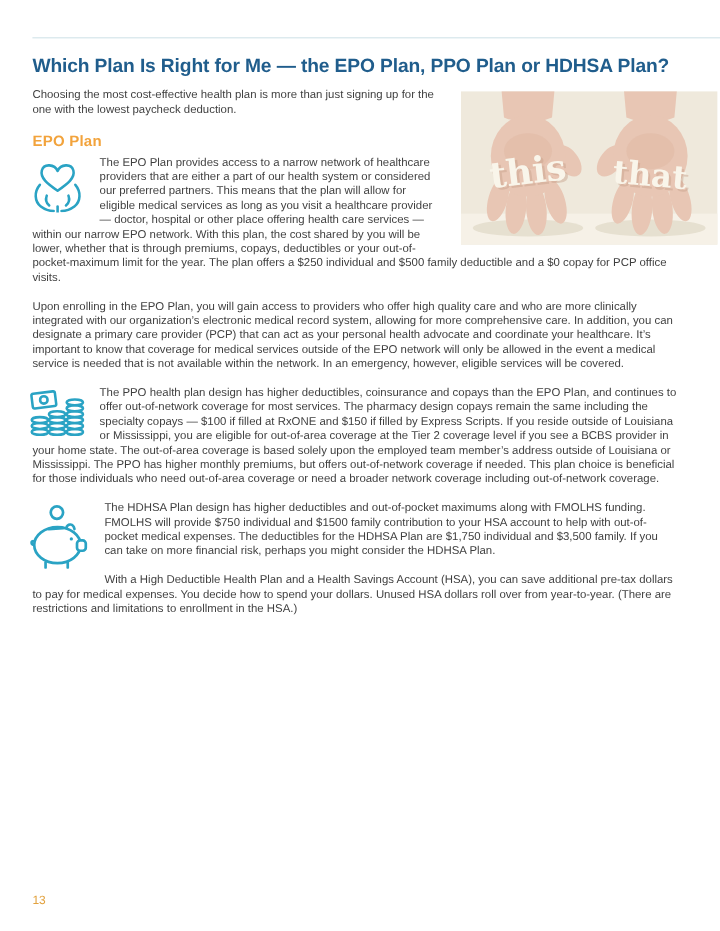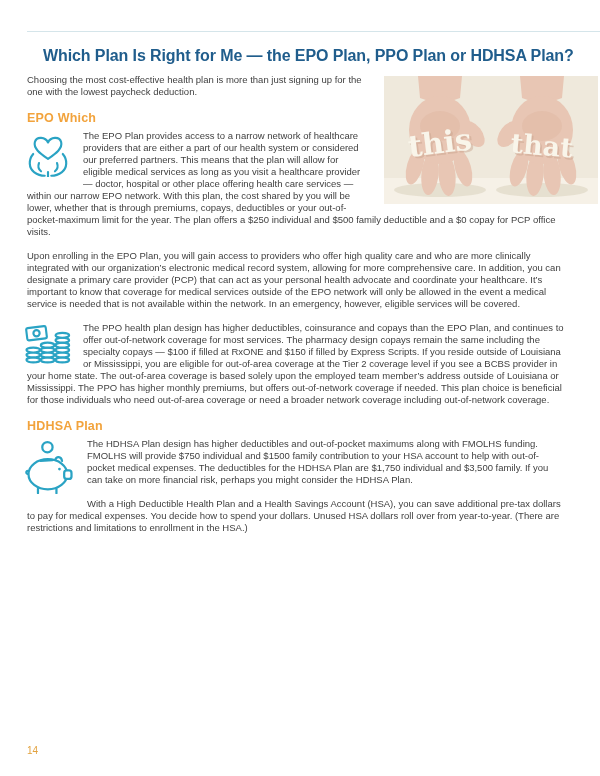--- a/index.html
+++ b/index.html
@@ -4,21 +4,21 @@
 <style>
   html,body{margin:0;padding:0;background:#ffffff;}
   .page{
     position:relative;width:600px;height:776px;background:#ffffff;overflow:hidden;
     font-family:"Liberation Sans","DejaVu Sans",sans-serif;color:#3f3f3f;
   }
   .top-rule{position:absolute;left:27px;right:0;top:31px;height:1px;background:#d5e5ea;}
   .content{padding:46px 22px 0 27px;}
   .title{
     font-size:16px;line-height:20px;font-weight:700;color:#205d8c;
-    margin:0 0 8px 16px;letter-spacing:-0.1px;
+    margin:0 0 8px 0;letter-spacing:-0.1px;
   }
   p.body{font-size:9.5px;line-height:12px;margin:0 12px 12px 0;color:#3f3f3f;}
   .sec-heading{
     font-size:12.5px;line-height:16px;font-weight:700;color:#f2a33c;
     margin:6px 0 4px 0;clear:left;letter-spacing:0.2px;
   }
   .photo-float{float:right;width:214px;height:128px;margin:2px -20px 10px 20px;}
   .photo-float svg{display:block;}
   .icon-float{float:left;margin:1px 12px 2px -2px;}
   .icon-float svg{display:block;}
@@ -73,21 +73,21 @@
           <text x="59" y="79" font-size="30" fill="#c7a28c" opacity="0.45" transform="rotate(-7 57 76)">this</text>
           <text x="57" y="77" font-size="30" fill="#f9f5ea" transform="rotate(-7 57 76)">this</text>
           <text x="159" y="81" font-size="27" fill="#c7a28c" opacity="0.45" transform="rotate(5 157 78)">that</text>
           <text x="157" y="79" font-size="27" fill="#f9f5ea" transform="rotate(5 157 78)">that</text>
         </g>
       </svg>
     </div>
 
     <p class="body">Choosing the most cost-effective health plan is more than just signing up for the one with the lowest paycheck deduction.</p>
 
-    <h2 class="sec-heading">EPO Which</h2>
+    <h2 class="sec-heading">EPO Plan</h2>
     <div class="icon-float">
       <svg width="46" height="46" viewBox="0 0 56 56">
         <g class="ico" stroke-width="2.8">
           <path d="M28 14 C25 7 14 6 12 13.5 C10 21 18 27 28 34 C38 27 46 21 44 13.5 C42 6 31 7 28 14 Z"></path>
           <path d="M10 28 C4 35 4.5 45 11 50 C15 53 19.5 54.5 24 54.5"></path>
           <path d="M46 28 C52 35 51.5 45 45 50 C41 53 36.5 54.5 32 54.5"></path>
           <path d="M17 39 C15.5 43 16.5 46.5 19.5 49"></path>
           <path d="M39 39 C40.5 43 39.5 46.5 36.5 49"></path>
           <path d="M28 50 L28 56"></path>
         </g>
@@ -112,21 +112,20 @@
           <ellipse cx="27.5" cy="33" rx="8.3" ry="3"></ellipse>
           <ellipse cx="27.5" cy="27" rx="8.3" ry="3"></ellipse>
           <ellipse cx="10" cy="45" rx="8.3" ry="3"></ellipse>
           <ellipse cx="10" cy="39" rx="8.3" ry="3"></ellipse>
           <ellipse cx="10" cy="33" rx="8.3" ry="3"></ellipse>
         </g>
       </svg>
     </div>
     <p class="body">The PPO health plan design has higher deductibles, coinsurance and copays than the EPO Plan, and continues to offer out-of-network coverage for most services. The pharmacy design copays remain the same including the specialty copays — $100 if filled at RxONE and $150 if filled by Express Scripts. If you reside outside of Louisiana or Mississippi, you are eligible for out-of-area coverage at the Tier 2 coverage level if you see a BCBS provider in your home state. The out-of-area coverage is based solely upon the employed team member’s address outside of Louisiana or Mississippi. The PPO has higher monthly premiums, but offers out-of-network coverage if needed. This plan choice is beneficial for those individuals who need out-of-area coverage or need a broader network coverage including out-of-network coverage.</p>
 
-    <h2 class="sec-heading">HDHSA Plan</h2>
     <div class="icon-float tall">
       <svg width="50" height="55" viewBox="0 0 58 64">
         <g class="ico">
           <circle cx="26" cy="9.5" r="6"></circle>
           <path d="M15 58 L15 63"></path>
           <path d="M36.5 58 L36.5 63"></path>
           <path d="M4 37.5 C0.5 36 0.5 41.5 4.5 40.5"></path>
         </g>
         <g class="ico-fill">
           <ellipse cx="26.5" cy="41" rx="22.5" ry="17.5"></ellipse>
@@ -137,15 +136,15 @@
           <path d="M35 24.5 C36.5 19.5 42 20 43 25.5"></path>
         </g>
         <circle cx="40" cy="35" r="1.6" fill="#2aa3c4"></circle>
       </svg>
     </div>
     <p class="body">The HDHSA Plan design has higher deductibles and out-of-pocket maximums along with FMOLHS funding. FMOLHS will provide $750 individual and $1500 family contribution to your HSA account to help with out-of-pocket medical expenses. The deductibles for the HDHSA Plan are $1,750 individual and $3,500 family. If you can take on more financial risk, perhaps you might consider the HDHSA Plan.</p>
     <p class="body">With a High Deductible Health Plan and a Health Savings Account (HSA), you can save additional pre-tax dollars to pay for medical expenses. You decide how to spend your dollars. Unused HSA dollars roll over from year-to-year. (There are restrictions and limitations to enrollment in the HSA.)</p>
 
   </div>
 
-  <div class="page-number">14</div>
+  <div class="page-number">13</div>
 
 </div>
 
 </body></html>

